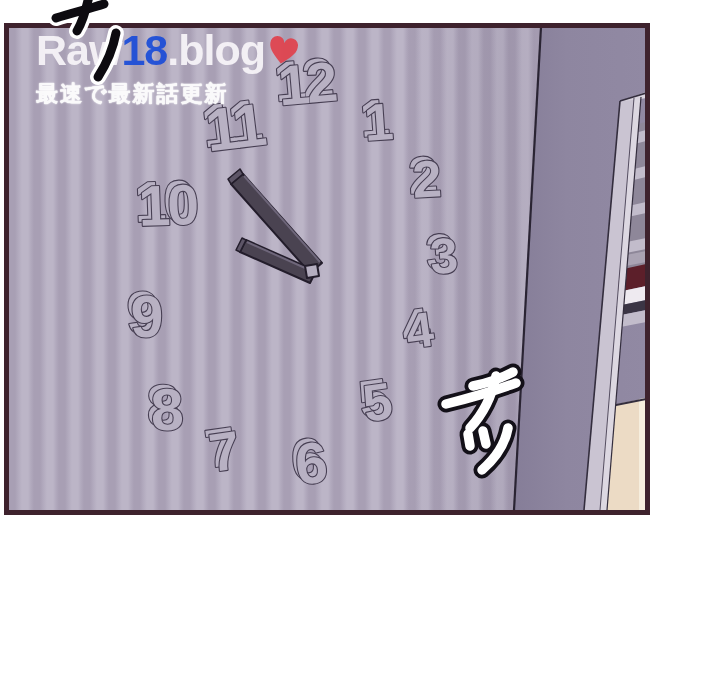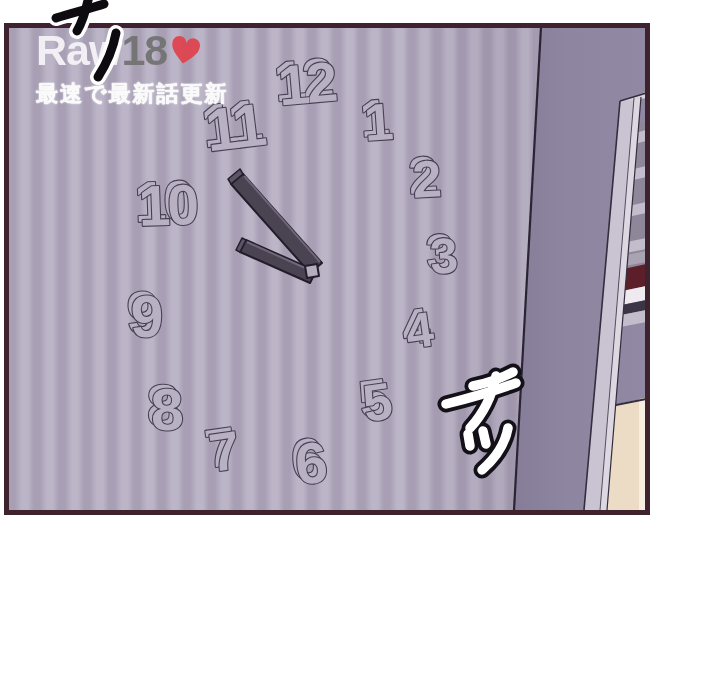--- a/index.html
+++ b/index.html
@@ -18,21 +18,21 @@
         #bcb5c7 19px, #b1a9bd 22px,
         #a89fb4 25px);
   }
 
   .scene-svg{position:absolute;left:0;top:0;width:720px;height:700px;pointer-events:none;}
 
   
   .watermark{position:absolute;left:36px;top:28px;z-index:5;opacity:0.94;}
   .brand{font-size:43px;font-weight:800;letter-spacing:-1px;color:#f7f4f8;line-height:1.05;
     display:flex;align-items:center;}
-  .brand .num{color:#737373;}
+  .brand .num{color:#1d4ed8;}
   .heart{width:32px;height:30px;margin-left:2px;transform:rotate(10deg);}
   .tagline{font-size:22px;font-weight:700;color:#ffffff;letter-spacing:2px;margin-top:6px;
     text-shadow:0 0 1px #fff,0 0 1px #fff,0 0 2px #fff;}
 
   .sfx-svg{position:absolute;left:0;top:0;width:720px;height:700px;z-index:9;pointer-events:none;}
 
   .clock-number{font-family:"Liberation Sans",sans-serif;font-weight:bold;
     fill:#b8b1c3;stroke:#473f53;stroke-width:2.2px;paint-order:stroke;stroke-linejoin:round;}
 </style>
 </head>
@@ -157,20 +157,21 @@
           <path d="M508,428 C505,444 496,458 482,470"></path>
         </g>
       </g>
     </g>
   </svg>
 
   <div class="watermark">
     <div class="brand">
       <span>Raw</span>
         <span class="num">18</span>
+        <span>.blog</span>
       <svg class="heart" viewBox="0 0 30 28">
         <path d="M15,26 C8,19.5 2,14.5 2,8.5 A6.3,6.3 0 0 1 15,6.5 A6.3,6.3 0 0 1 28,8.5 C28,14.5 22,19.5 15,26 Z" fill="#e0444f"></path>
       </svg>
     </div>
     <div class="tagline">最速で最新話更新</div>
   </div>
 
   <svg class="sfx-svg" viewBox="0 0 720 700" aria-label="チッ">
     <g fill="none" stroke-linecap="round" stroke-linejoin="round">
       <g stroke="#ffffff" stroke-width="16">

